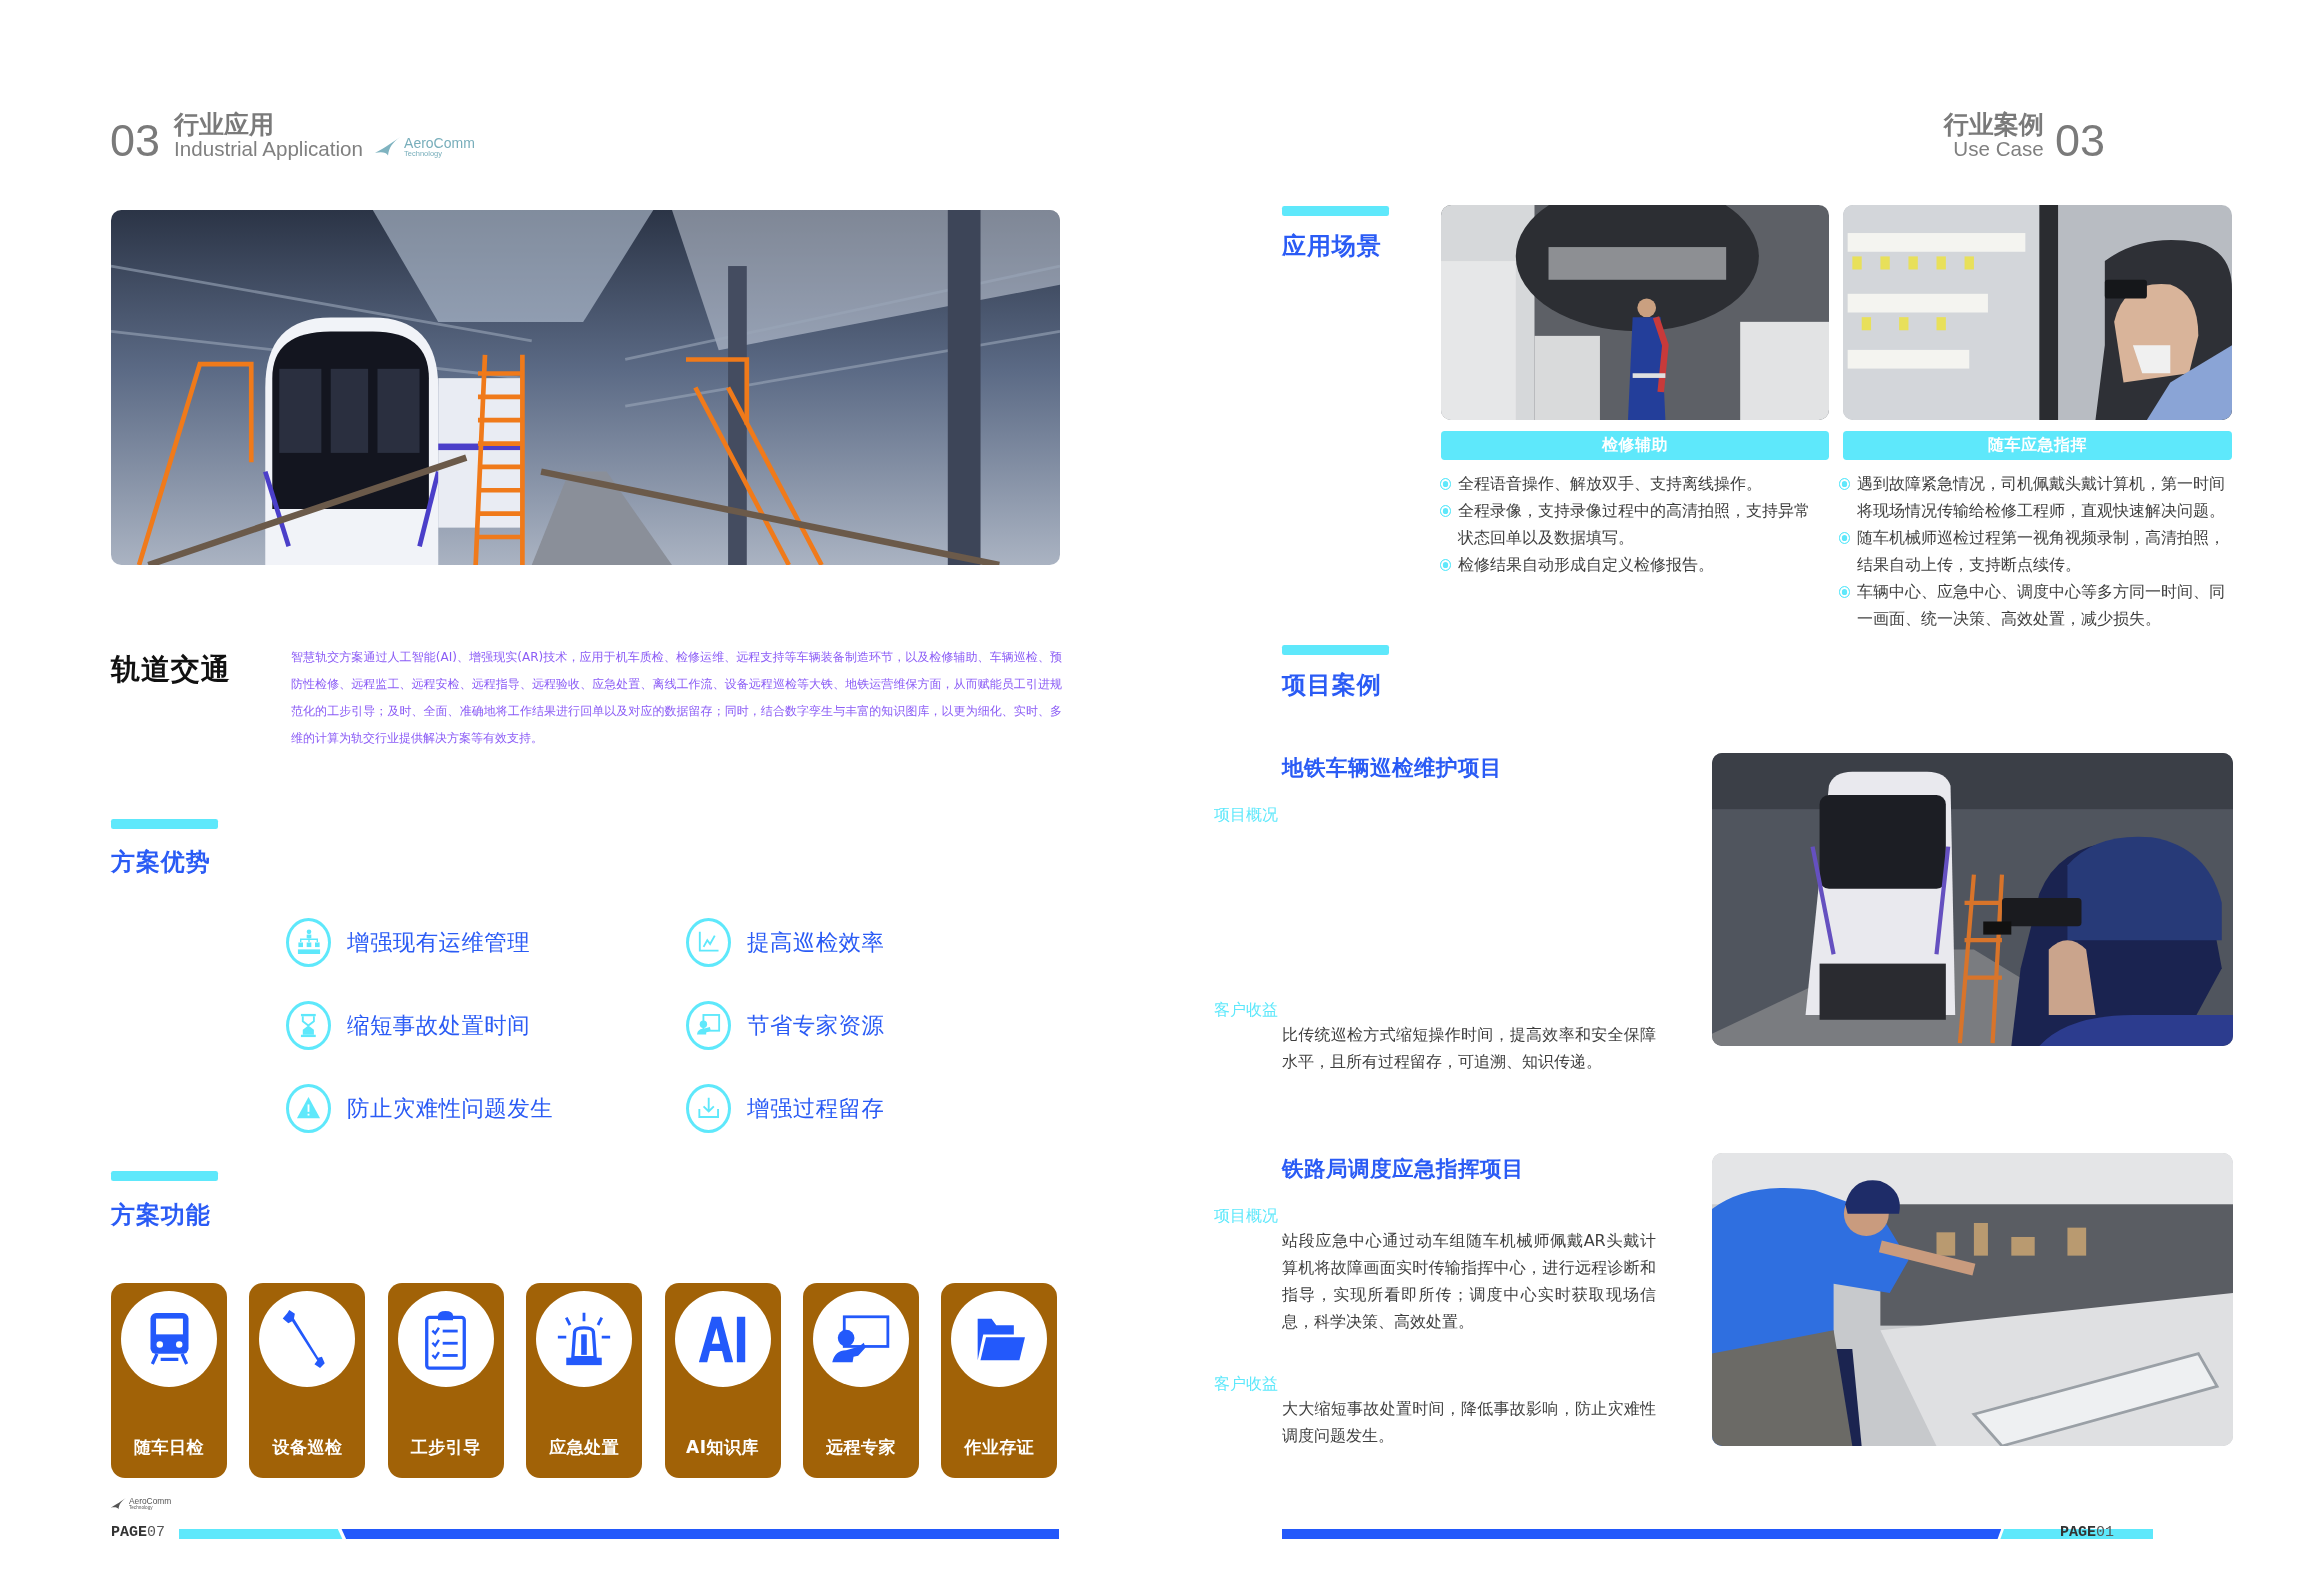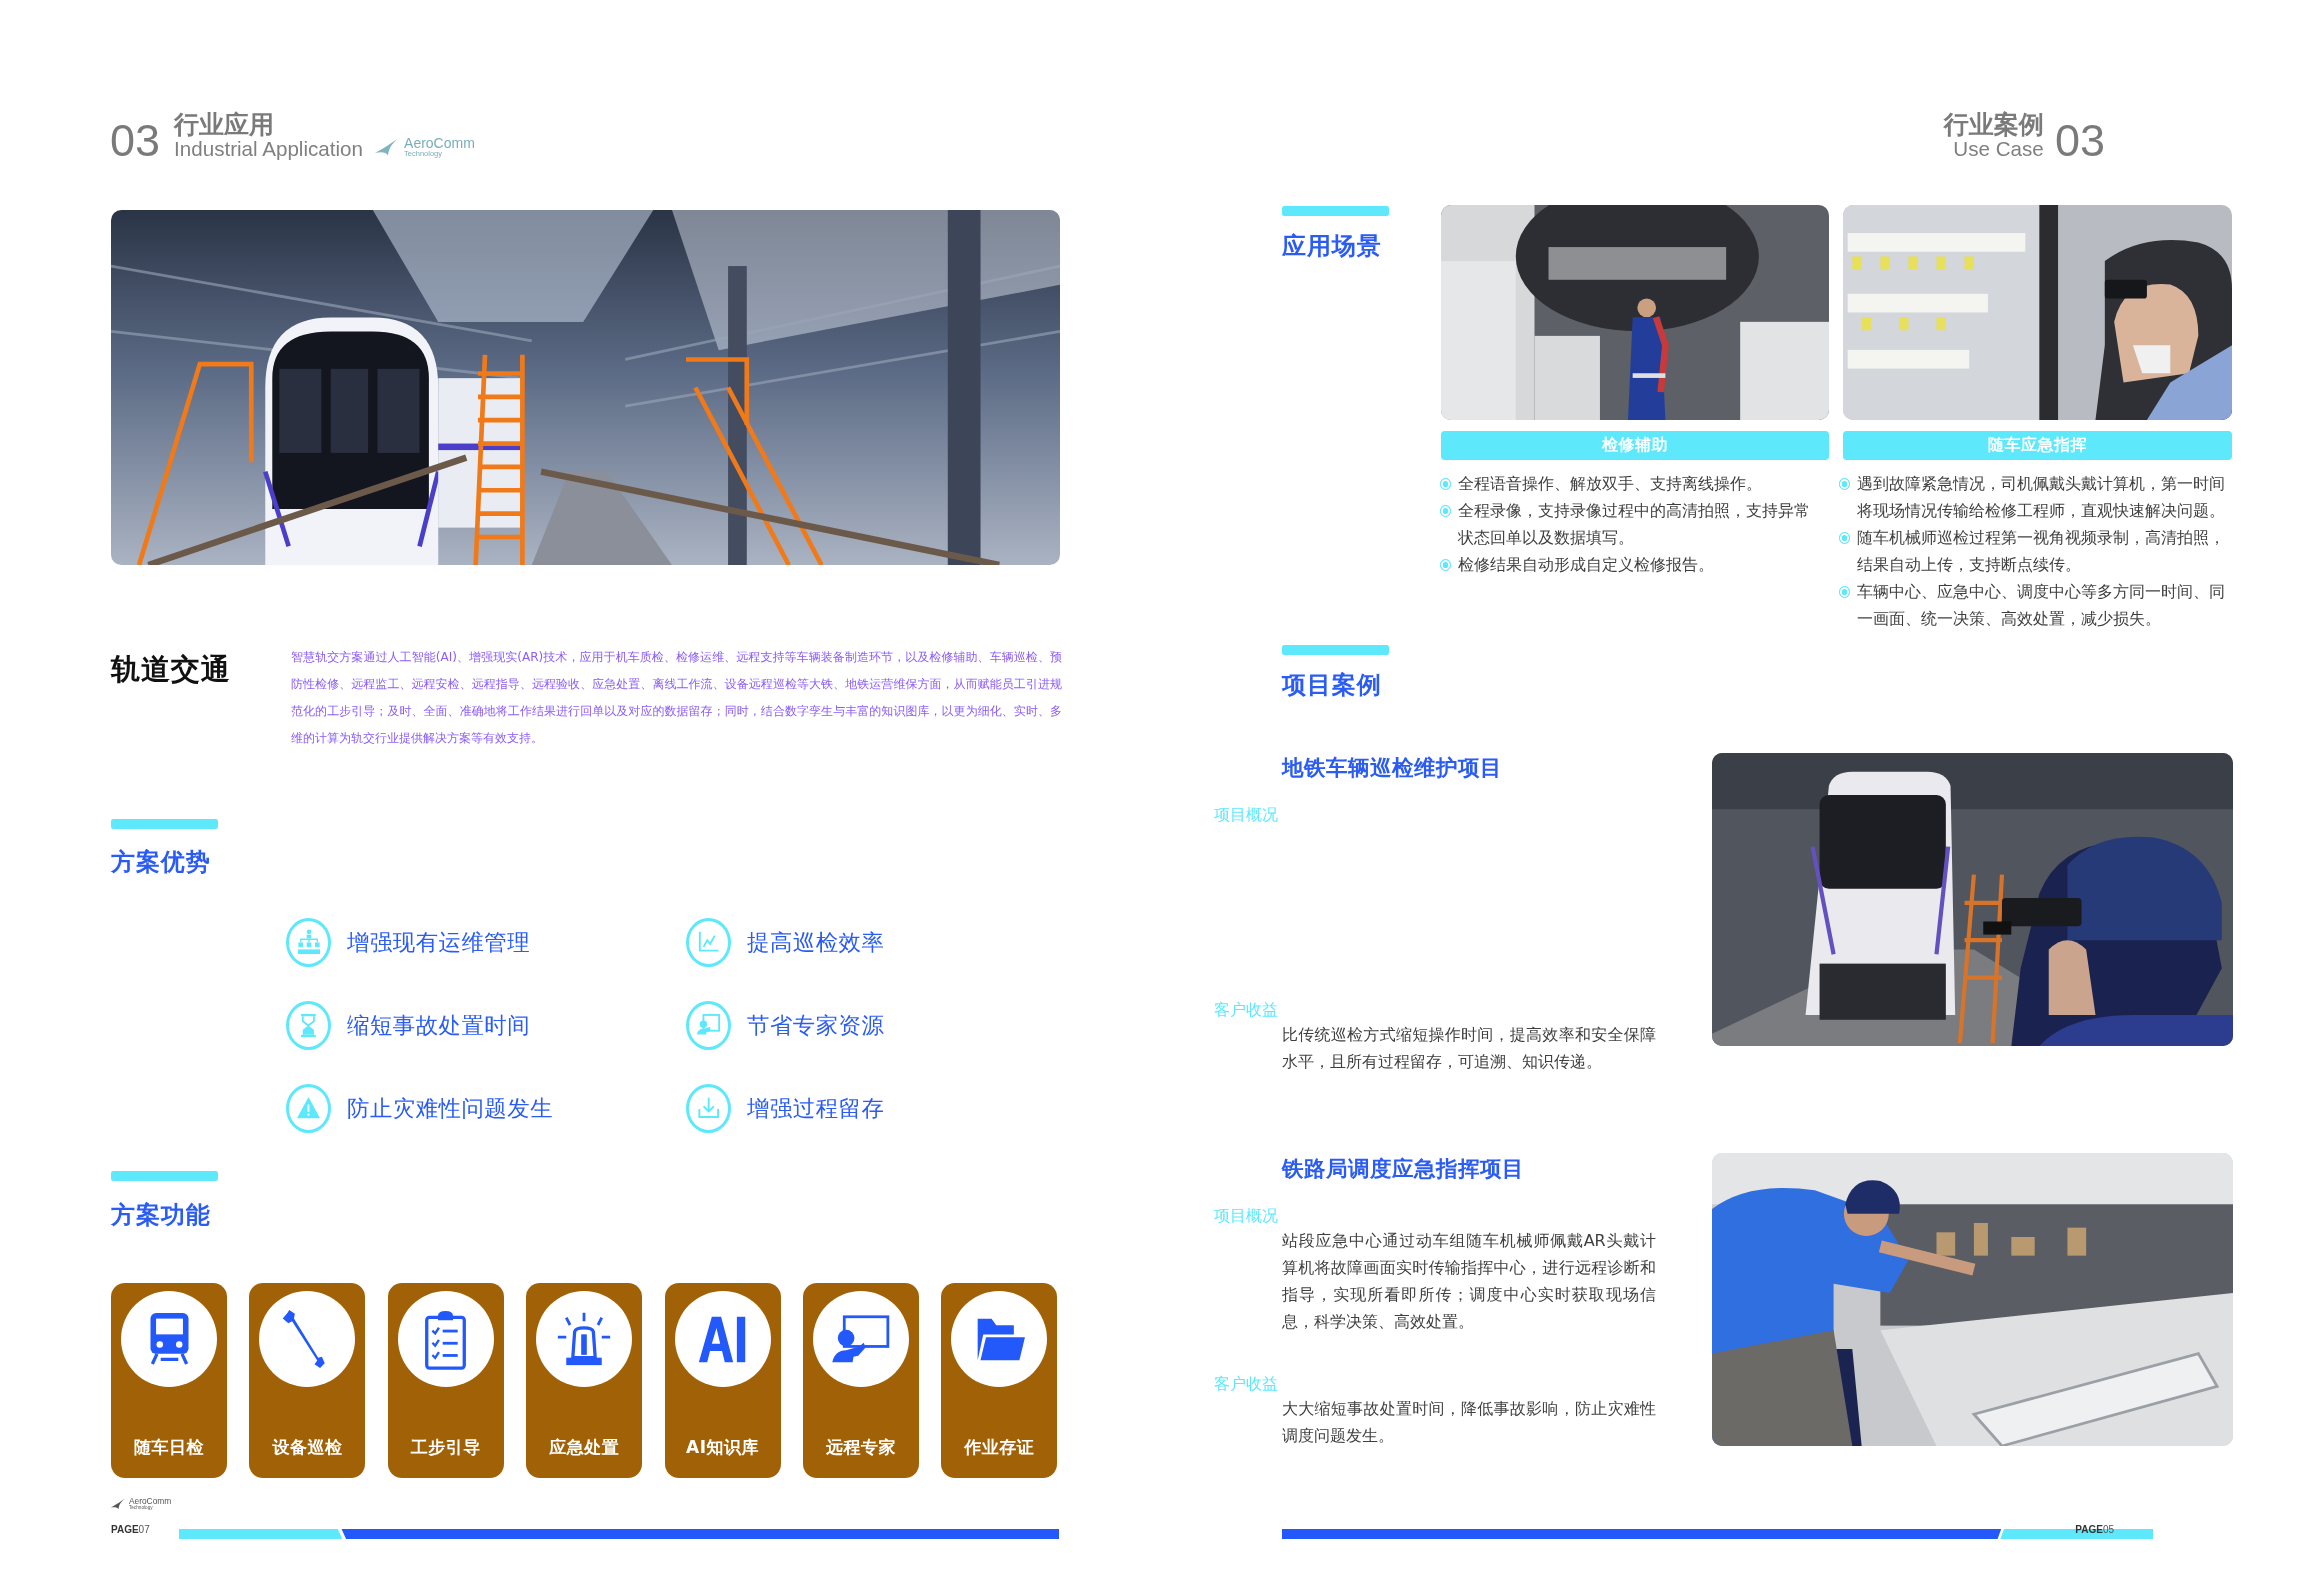--- a/index.html
+++ b/index.html
@@ -52,21 +52,21 @@
 
   .func-row { position: absolute; left: 111px; top: 1283px; display: flex; gap: 22.4px; }
   .func-card { width: 116px; height: 195px; background: #a16207; border-radius: 14px; display: flex; flex-direction: column; align-items: center; }
   .func-circle { margin-top: 8.4px; width: 96px; height: 96px; border-radius: 50%; background: #ffffff; display: flex; align-items: center; justify-content: center; }
   .func-label { margin-top: 49px; font-size: 17px; font-weight: bold; color: #ffffff; letter-spacing: 0.5px; }
 
   #logo-footer { position: absolute; left: 110px; top: 1497px; }
   #logo-footer .logo-main { font-size: 8.4px; color: #555; }
   #logo-footer .logo-sub { font-size: 4.7px; color: #555; }
 
-  .page-num { position: absolute; top: 1524px; font-family: Liberation Sans, sans-serif; font-size: 10px; color: #333; }
+  .page-num { position: absolute; top: 1524px; font-family: Liberation Mono, monospace; font-size: 15px; color: #333; }
   .page-num b { font-weight: bold; }
   .page-num span { font-weight: normal; color: #555; }
   #pagenum-left { left: 111px; }
   #pagenum-right { right: 101px; }
 
   .foot-bar { position: absolute; top: 1529px; height: 10.3px; }
 
   
   #bar-scene { left: 1282px; top: 206px; }
   #title-scene { left: 1282px; top: 230px; }
@@ -459,16 +459,16 @@
       <path d="M360 200 L560 250" stroke="#c99b7e" stroke-width="26"></path>
       <path d="M0 430 L260 380 L300 628 L0 628 Z" fill="#6b6a66"></path>
     </svg>
   </div>
 
   <svg class="foot-bar" style="left:1282px; width:871px;" viewBox="0 0 1865 22" preserveAspectRatio="none">
     <polygon points="0,0 1540,0 1532,22 0,22" fill="#2359fb"></polygon>
     <polygon points="1546,0 1865,0 1865,22 1538,22" fill="#5ee8fb"></polygon>
   </svg>
   <div class="page-num" id="pagenum-right">
-    <b>PAGE</b><span>05</span>
+    <b>PAGE</b><span>01</span>
   </div>
 </div>
 
 
 </body></html>

